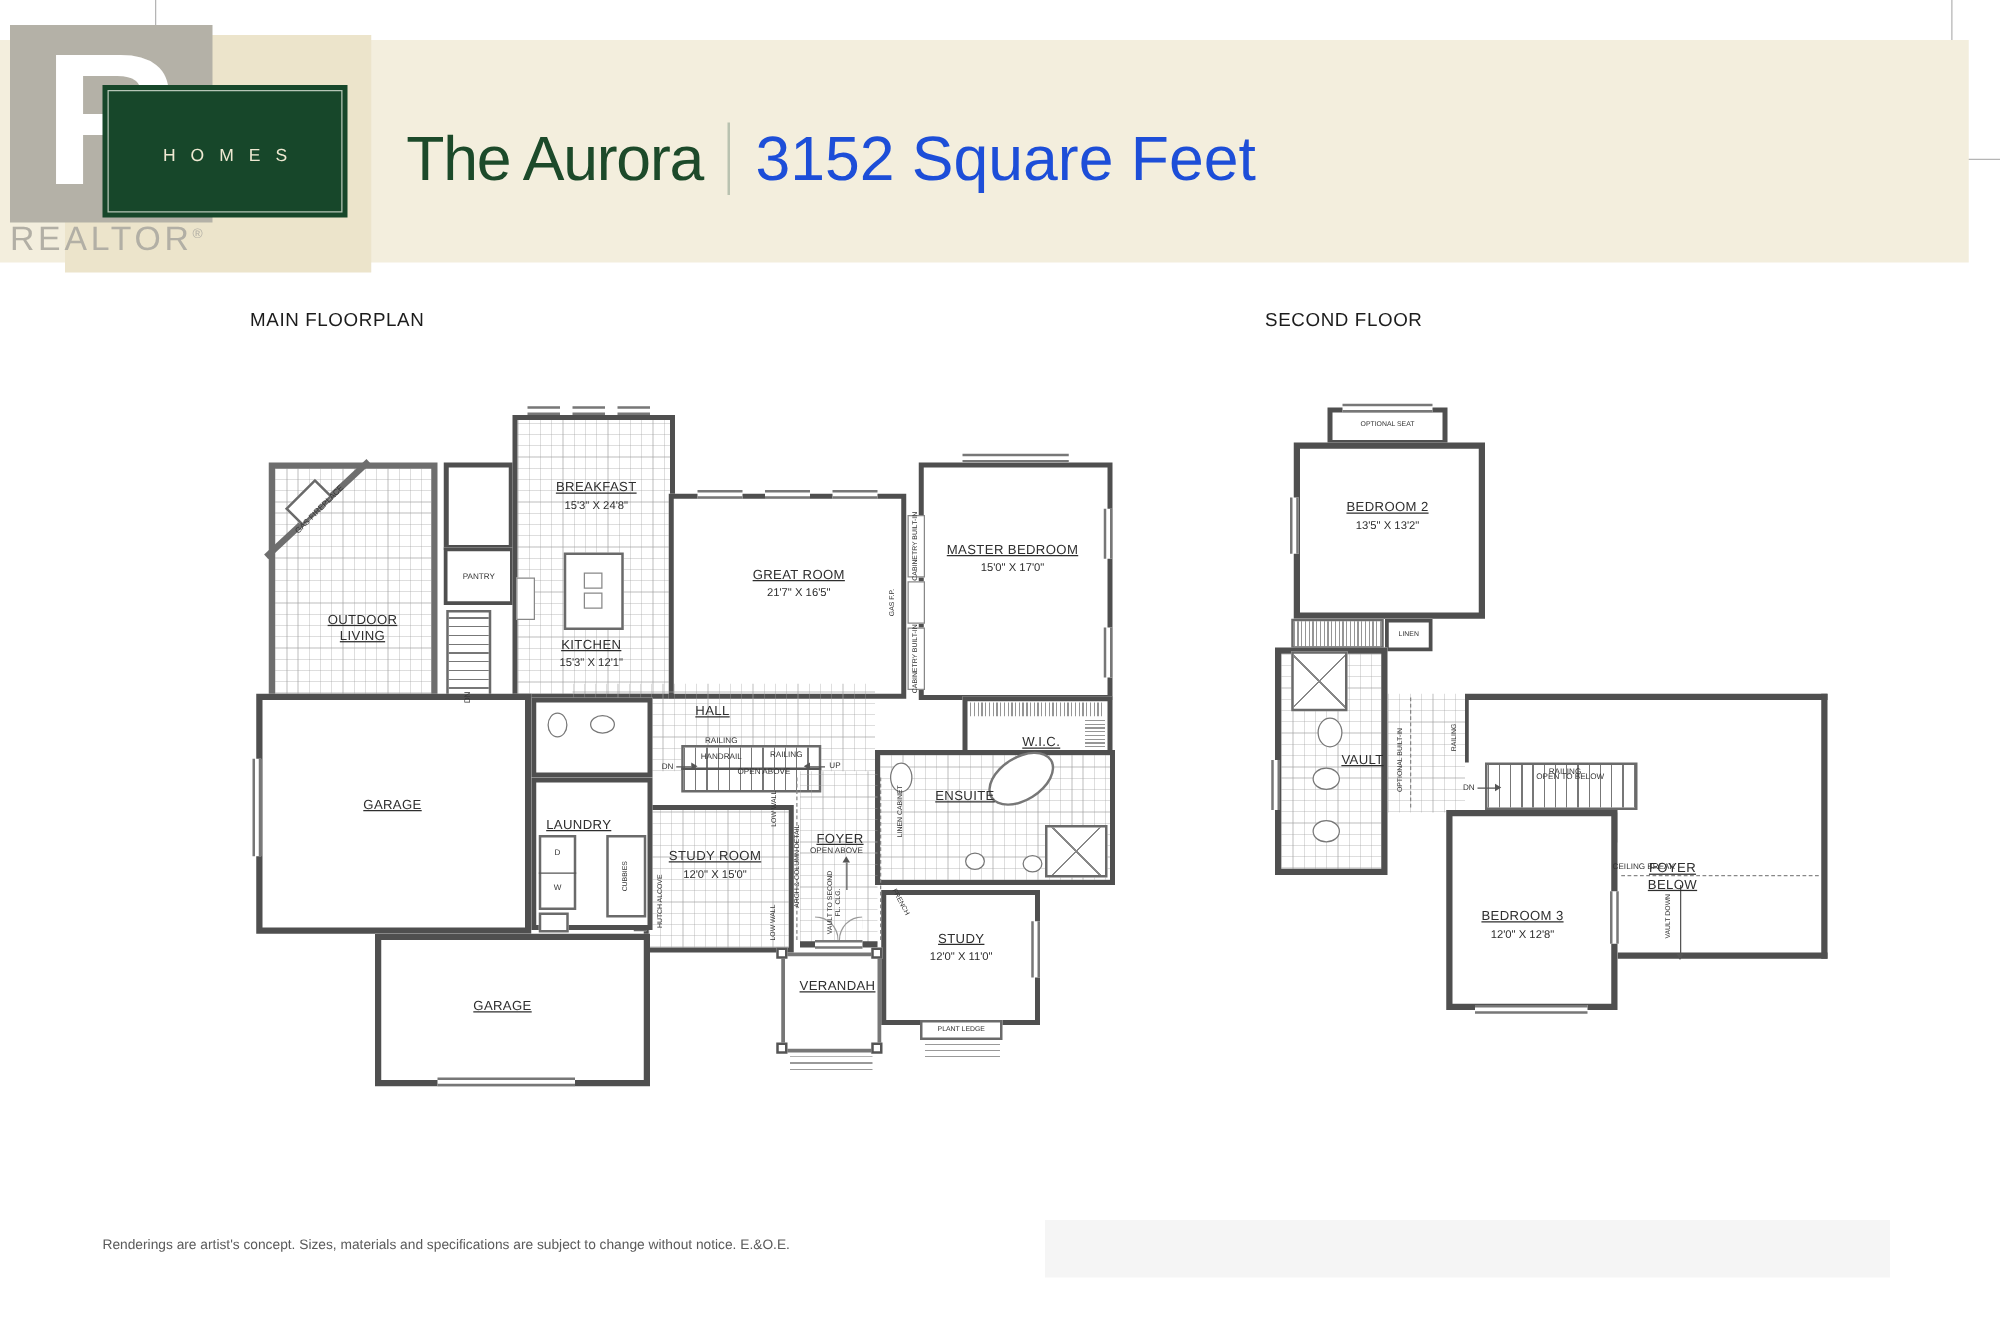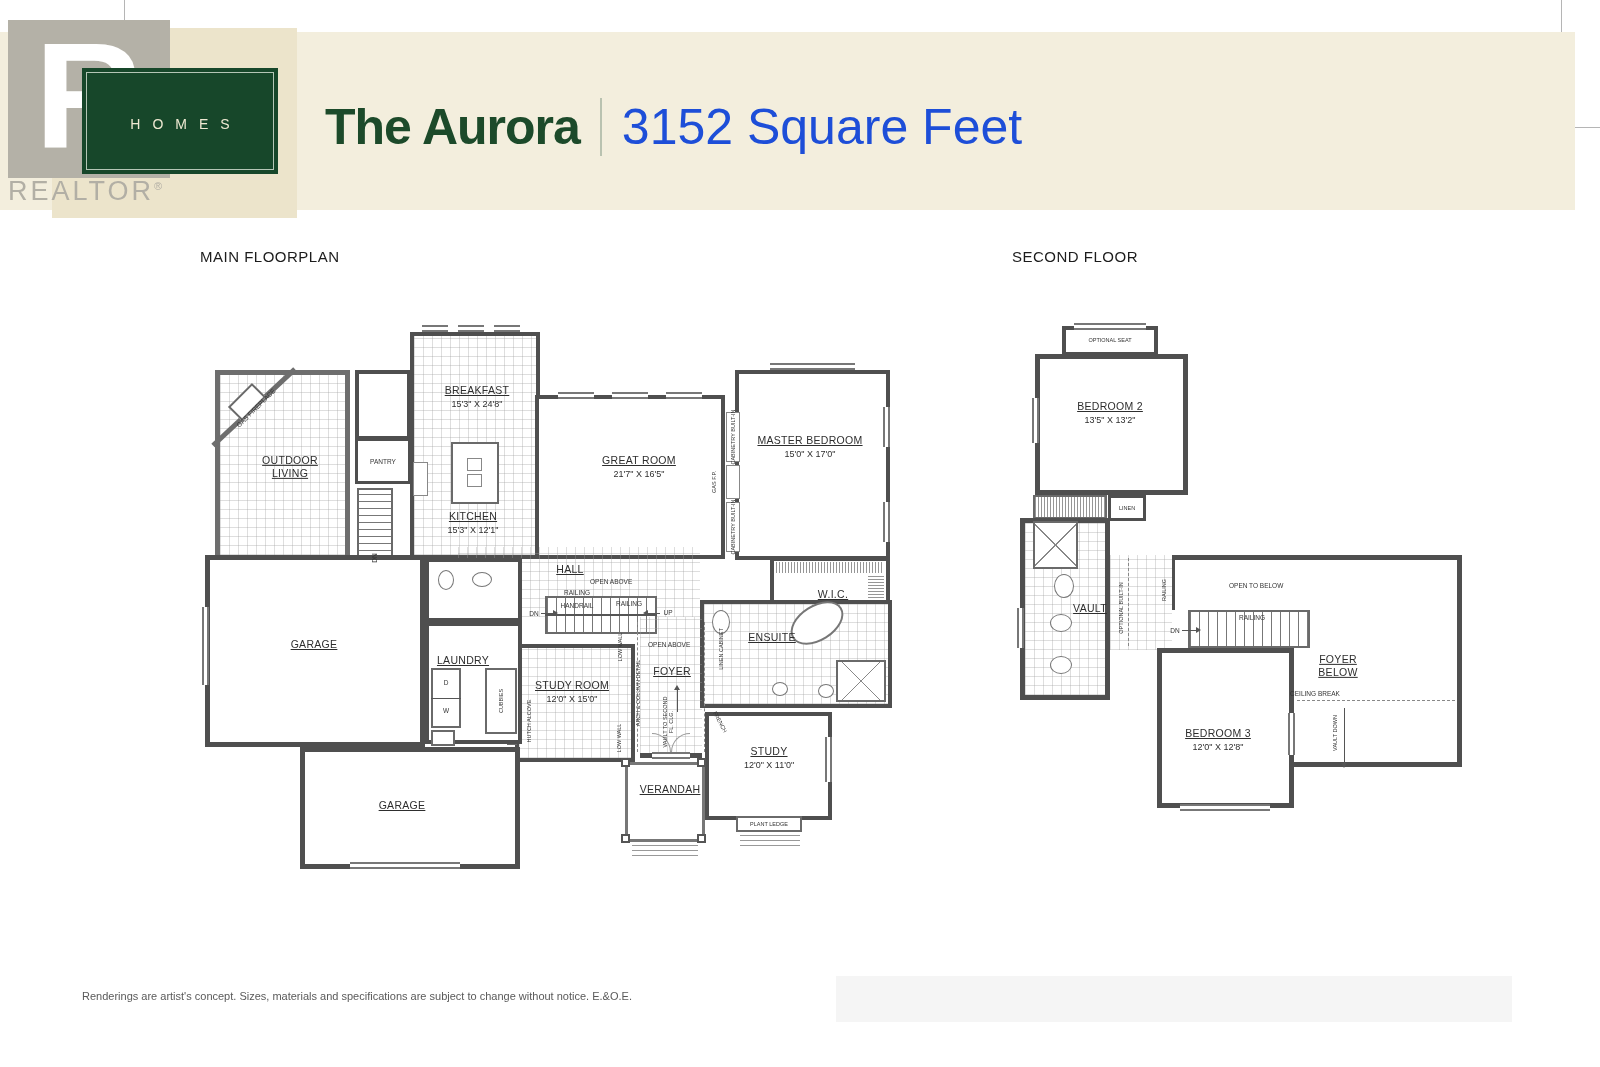--- a/index.html
+++ b/index.html
@@ -14,21 +14,21 @@
   .realtorTxt{position:absolute;left:8px;top:176px;font-size:27px;letter-spacing:3px;color:#b2afa5;}
   .realtorTxt sup{font-size:11px;}
   .logoBox{position:absolute;left:82px;top:68px;width:196px;height:106px;background:#17472a;
            box-sizing:border-box;padding:4px;}
   .logoInner{width:100%;height:100%;border:1px solid rgba(235,240,230,.75);box-sizing:border-box;
              display:flex;flex-direction:column;align-items:center;justify-content:center;}
   .script{font-family:"DejaVu Serif",serif;font-style:italic;font-weight:bold;font-size:34px;
           color:#c79f35;line-height:1;}
   .homesWord{font-size:14px;letter-spacing:12px;color:#efe9d2;margin-top:5px;padding-left:12px;}
   .titleRow{position:absolute;left:325px;top:98px;display:flex;align-items:center;}
-  .t1{font-size:50px;font-weight:bold;color:#1c4a2a;letter-spacing:-1px;}
+  .t1{font-size:50px;font-weight:normal;color:#1c4a2a;letter-spacing:-1px;}
   .tdiv{width:2px;height:58px;background:#b9c2b0;margin:0 20px;}
   .t2{font-size:50px;font-weight:300;color:#1d4ed8;}
   .cropV{position:absolute;width:1px;background:#b5b5b5;}
   .cropH{position:absolute;height:1px;background:#b5b5b5;}
   
   .planhead{position:absolute;font-size:15px;color:#1c1c1c;letter-spacing:.5px;}
   .plan{position:absolute;}
   .room{position:absolute;border:4px solid #4f4f4f;box-sizing:border-box;background:#fff;}
   .b5{border-width:5px;}.b3{border-width:3px;}.b2{border-width:2px;border-color:#6a6a6a;}
   .b1{border-width:1px;border-color:#888;}
@@ -41,21 +41,21 @@
   .hatchH{background-image:repeating-linear-gradient(0deg,#969696 0 1px,transparent 1px 3px);}
   .treadsV{background-image:repeating-linear-gradient(90deg,#777 0 1px,transparent 1px 9px);}
   .treadsH{background-image:repeating-linear-gradient(0deg,#777 0 1px,transparent 1px 7px);}
   .xbg{background-image:
     linear-gradient(45deg,transparent calc(50% - .7px),#888 calc(50% - .7px) calc(50% + .7px),transparent calc(50% + .7px)),
     linear-gradient(-45deg,transparent calc(50% - .7px),#888 calc(50% - .7px) calc(50% + .7px),transparent calc(50% + .7px));}
   .win{position:absolute;background:#fff;border-top:2px solid #777;border-bottom:2px solid #777;height:7px;box-sizing:border-box;}
   .winv{position:absolute;background:#fff;border-left:2px solid #777;border-right:2px solid #777;width:7px;box-sizing:border-box;}
   .lbl{position:absolute;font-size:10.5px;color:#2e2e2e;letter-spacing:.3px;white-space:nowrap;
        transform:translate(-50%,-50%);text-decoration:underline;text-align:center;}
-  .wrap{white-space:normal;line-height:1.25;}
+  .wrap{white-space:normal;line-height:1.25;margin-top:36px;}
   .dims{position:absolute;font-size:9px;color:#2e2e2e;white-space:nowrap;transform:translate(-50%,-50%);}
   .tiny{position:absolute;font-size:6.5px;color:#333;white-space:nowrap;transform:translate(-50%,-50%);
         line-height:1.15;text-align:center;}
   .vtiny{position:absolute;font-size:6.5px;color:#333;white-space:nowrap;line-height:1.15;text-align:center;
          transform:translate(-50%,-50%) rotate(-90deg);}
   .vwrap{white-space:normal;width:58px;}
   .diag{transform:translate(-50%,-50%) rotate(-45deg);}
   .diag2{transform:translate(-50%,-50%) rotate(62deg);}
   .ell{position:absolute;border:1.5px solid #777;border-radius:50%;background:#fff;box-sizing:border-box;}
   .arc{position:absolute;border:1px solid #999;border-bottom:none;border-left:none;

